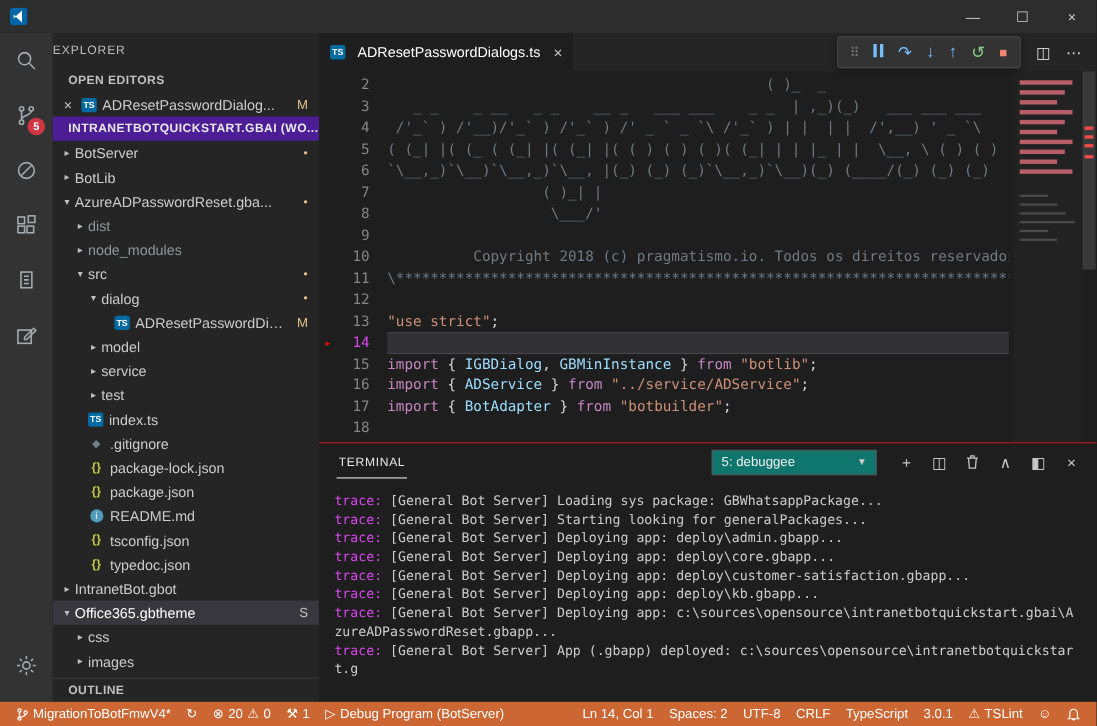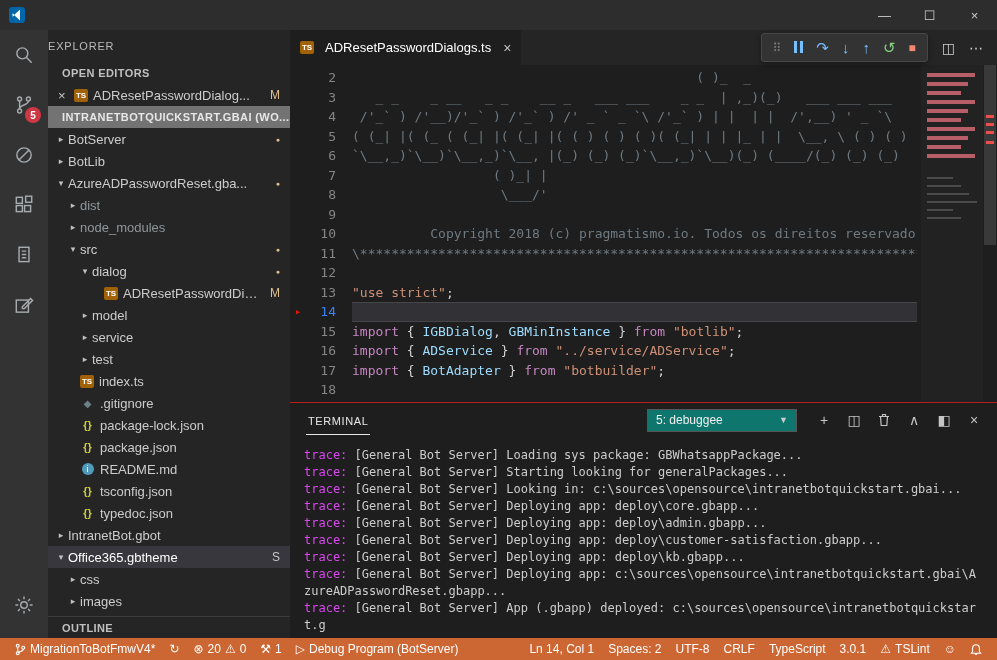--- a/index.html
+++ b/index.html
@@ -19,31 +19,31 @@
   .activitybar{width:48px;background:#333333;display:flex;flex-direction:column;align-items:center;flex:0 0 auto}
   .act-item{width:48px;height:50px;display:flex;align-items:center;justify-content:center;position:relative}
   .act-item svg{stroke:#a6abaf;fill:none;stroke-width:1.3}
   .act-badge{position:absolute;right:7px;bottom:7px;background:#cf3745;color:#fff;border-radius:50%;min-width:16px;height:16px;font-size:10px;display:flex;align-items:center;justify-content:center;font-weight:bold}
   .act-bottom{margin-top:auto;margin-bottom:8px}
 
   
   .sidebar{width:242px;background:#252526;font-size:13px;display:flex;flex-direction:column;flex:0 0 auto;min-height:0}
   .sb-title{height:32px;display:flex;align-items:center;font-size:11px;letter-spacing:.8px;color:#bbbbbb}
   .sb-sec{height:22px;display:flex;align-items:center;padding-left:14px;font-size:11px;font-weight:bold;letter-spacing:.4px;color:#c0c0c0}
-  .ws-header{background:#737373;color:#e7e7e7}
+  .ws-header{background:#4c1d95;color:#e7e7e7}
   .outline-header{border-top:1px solid #3c3c3c;margin-top:auto}
   .oe-row{height:22px;display:flex;align-items:center;padding:0 10px 0 10px;white-space:nowrap}
   .oe-close{width:16px;color:#c5c5c5;font-size:13px}
   .tree{flex:1;min-height:0;overflow:hidden}
   .tree-row{height:22px;display:flex;align-items:center;padding-right:10px;color:#cccccc;white-space:nowrap;cursor:default}
   .tree-row.selected{background:#37373d;color:#fff}
   .tree-row.muted{color:#8f9699}
   .arrow{width:14px;flex:0 0 auto;text-align:center;font-size:9px;color:#c0c0c0}
   .ficon{width:15px;height:13px;flex:0 0 auto;display:flex;align-items:center;justify-content:center;margin-right:5px}
-  .ts-badge{background:#a16207;color:#fff;font-size:8px;font-weight:bold;width:14px;height:13px;border-radius:2px;display:flex;align-items:center;justify-content:center;font-family:"Liberation Sans",sans-serif}
+  .ts-badge{background:#0369a1;color:#fff;font-size:8px;font-weight:bold;width:14px;height:13px;border-radius:2px;display:flex;align-items:center;justify-content:center;font-family:"Liberation Sans",sans-serif}
   .json-icon{color:#cbcb41;font-size:11px;font-weight:bold}
   .info-icon{width:12px;height:12px;border-radius:50%;background:#519aba;color:#fff;font-size:9px;display:flex;align-items:center;justify-content:center}
   .diamond-icon{color:#6d8086;font-size:10px}
   .label{overflow:hidden;text-overflow:ellipsis}
   .spacer{flex:1}
   .badge-dot{color:#e2c08d;font-size:7px;margin-left:6px}
   .badge-M{color:#e2c08d;font-size:12px;margin-left:6px}
   .badge-S{color:#c5c5c5;font-size:12px;margin-left:6px}
 
   
@@ -57,21 +57,21 @@
   .dt-green{color:#89d185;font-size:15px}
   .dt-red{color:#f48771;font-size:12px}
   .i-pause{display:inline-block;width:9px;height:12px;border-left:3px solid #75beff;border-right:3px solid #75beff}
   .editor-actions{display:flex;align-items:center;gap:14px;padding:0 14px;color:#cfcfcf;font-size:14px}
 
   .editor{flex:1;position:relative;min-height:0;font-family:"DejaVu Sans Mono",monospace;font-size:13px}
   .code-area{height:100%;overflow:hidden;padding:3px 80px 0 0}
   .code-row{height:19.5px;line-height:19.5px;display:flex}
   .glyph{width:16px;flex:0 0 auto;text-align:center;color:#e51400;font-size:11px}
   .lnum{width:46px;flex:0 0 auto;text-align:right;padding-right:16px;color:#858585}
-  .code-row.current .lnum{color:#3b82f6}
+  .code-row.current .lnum{color:#d946ef}
   .ctext{flex:1;white-space:pre;overflow:hidden;color:#d4d4d4}
   .code-row.current .ctext{background:#313136;box-shadow:inset 0 1px 0 #45454a, inset 0 -1px 0 #45454a}
   .cmt{color:#6f7a82}.kw{color:#c586c0}.id{color:#9cdcfe}.str{color:#ce9178}.pn{color:#d4d4d4}
   .minimap{position:absolute;top:0;right:14px;width:62px;bottom:0;background:rgba(255,255,255,.02)}
   .mm-pink{position:absolute;left:6px;height:4px;background:rgba(210,105,118,.85)}
   .mm-gray{position:absolute;left:6px;height:2px;background:rgba(200,200,200,.25)}
   .scrollbar{position:absolute;top:0;right:0;width:14px;bottom:0}
   .sb-thumb{position:absolute;top:0;left:1px;width:12px;height:180px;background:rgba(121,121,121,.3)}
   .ruler-mark{position:absolute;left:3px;width:8px;height:3px;background:#f14c4c}
 
@@ -461,23 +461,22 @@
                 </svg>
             </span>
             <span class="picon">∧</span>
             <span class="picon">◧</span>
             <span class="picon">×</span>
           </div>
         </div>
         <div class="terminal-content">
             <div class="tline"><span class="tprefix">trace:</span><span> [General Bot Server] Loading sys package: GBWhatsappPackage...</span></div>
             <div class="tline"><span class="tprefix">trace:</span><span> [General Bot Server] Starting looking for generalPackages...</span></div>
-            <div class="tline"><span class="tprefix">trace:</span><span> [General Bot Server] Looking in: c:\sources\opensource\intranetbotquickstart.gbai...</span></div>
+            <div class="tline"><span class="tprefix">trace:</span><span> [General Bot Server] Deploying app: deploy\admin.gbapp...</span></div>
             <div class="tline"><span class="tprefix">trace:</span><span> [General Bot Server] Deploying app: deploy\core.gbapp...</span></div>
-            <div class="tline"><span class="tprefix">trace:</span><span> [General Bot Server] Deploying app: deploy\admin.gbapp...</span></div>
             <div class="tline"><span class="tprefix">trace:</span><span> [General Bot Server] Deploying app: deploy\customer-satisfaction.gbapp...</span></div>
             <div class="tline"><span class="tprefix">trace:</span><span> [General Bot Server] Deploying app: deploy\kb.gbapp...</span></div>
             <div class="tline"><span class="tprefix">trace:</span><span> [General Bot Server] Deploying app: c:\sources\opensource\intranetbotquickstart.gbai\AzureADPasswordReset.gbapp...</span></div>
             <div class="tline"><span class="tprefix">trace:</span><span> [General Bot Server] App (.gbapp) deployed: c:\sources\opensource\intranetbotquickstart.g</span></div>
           </div>
       </div>
     </div>
   </div>
 
   <div class="statusbar">

